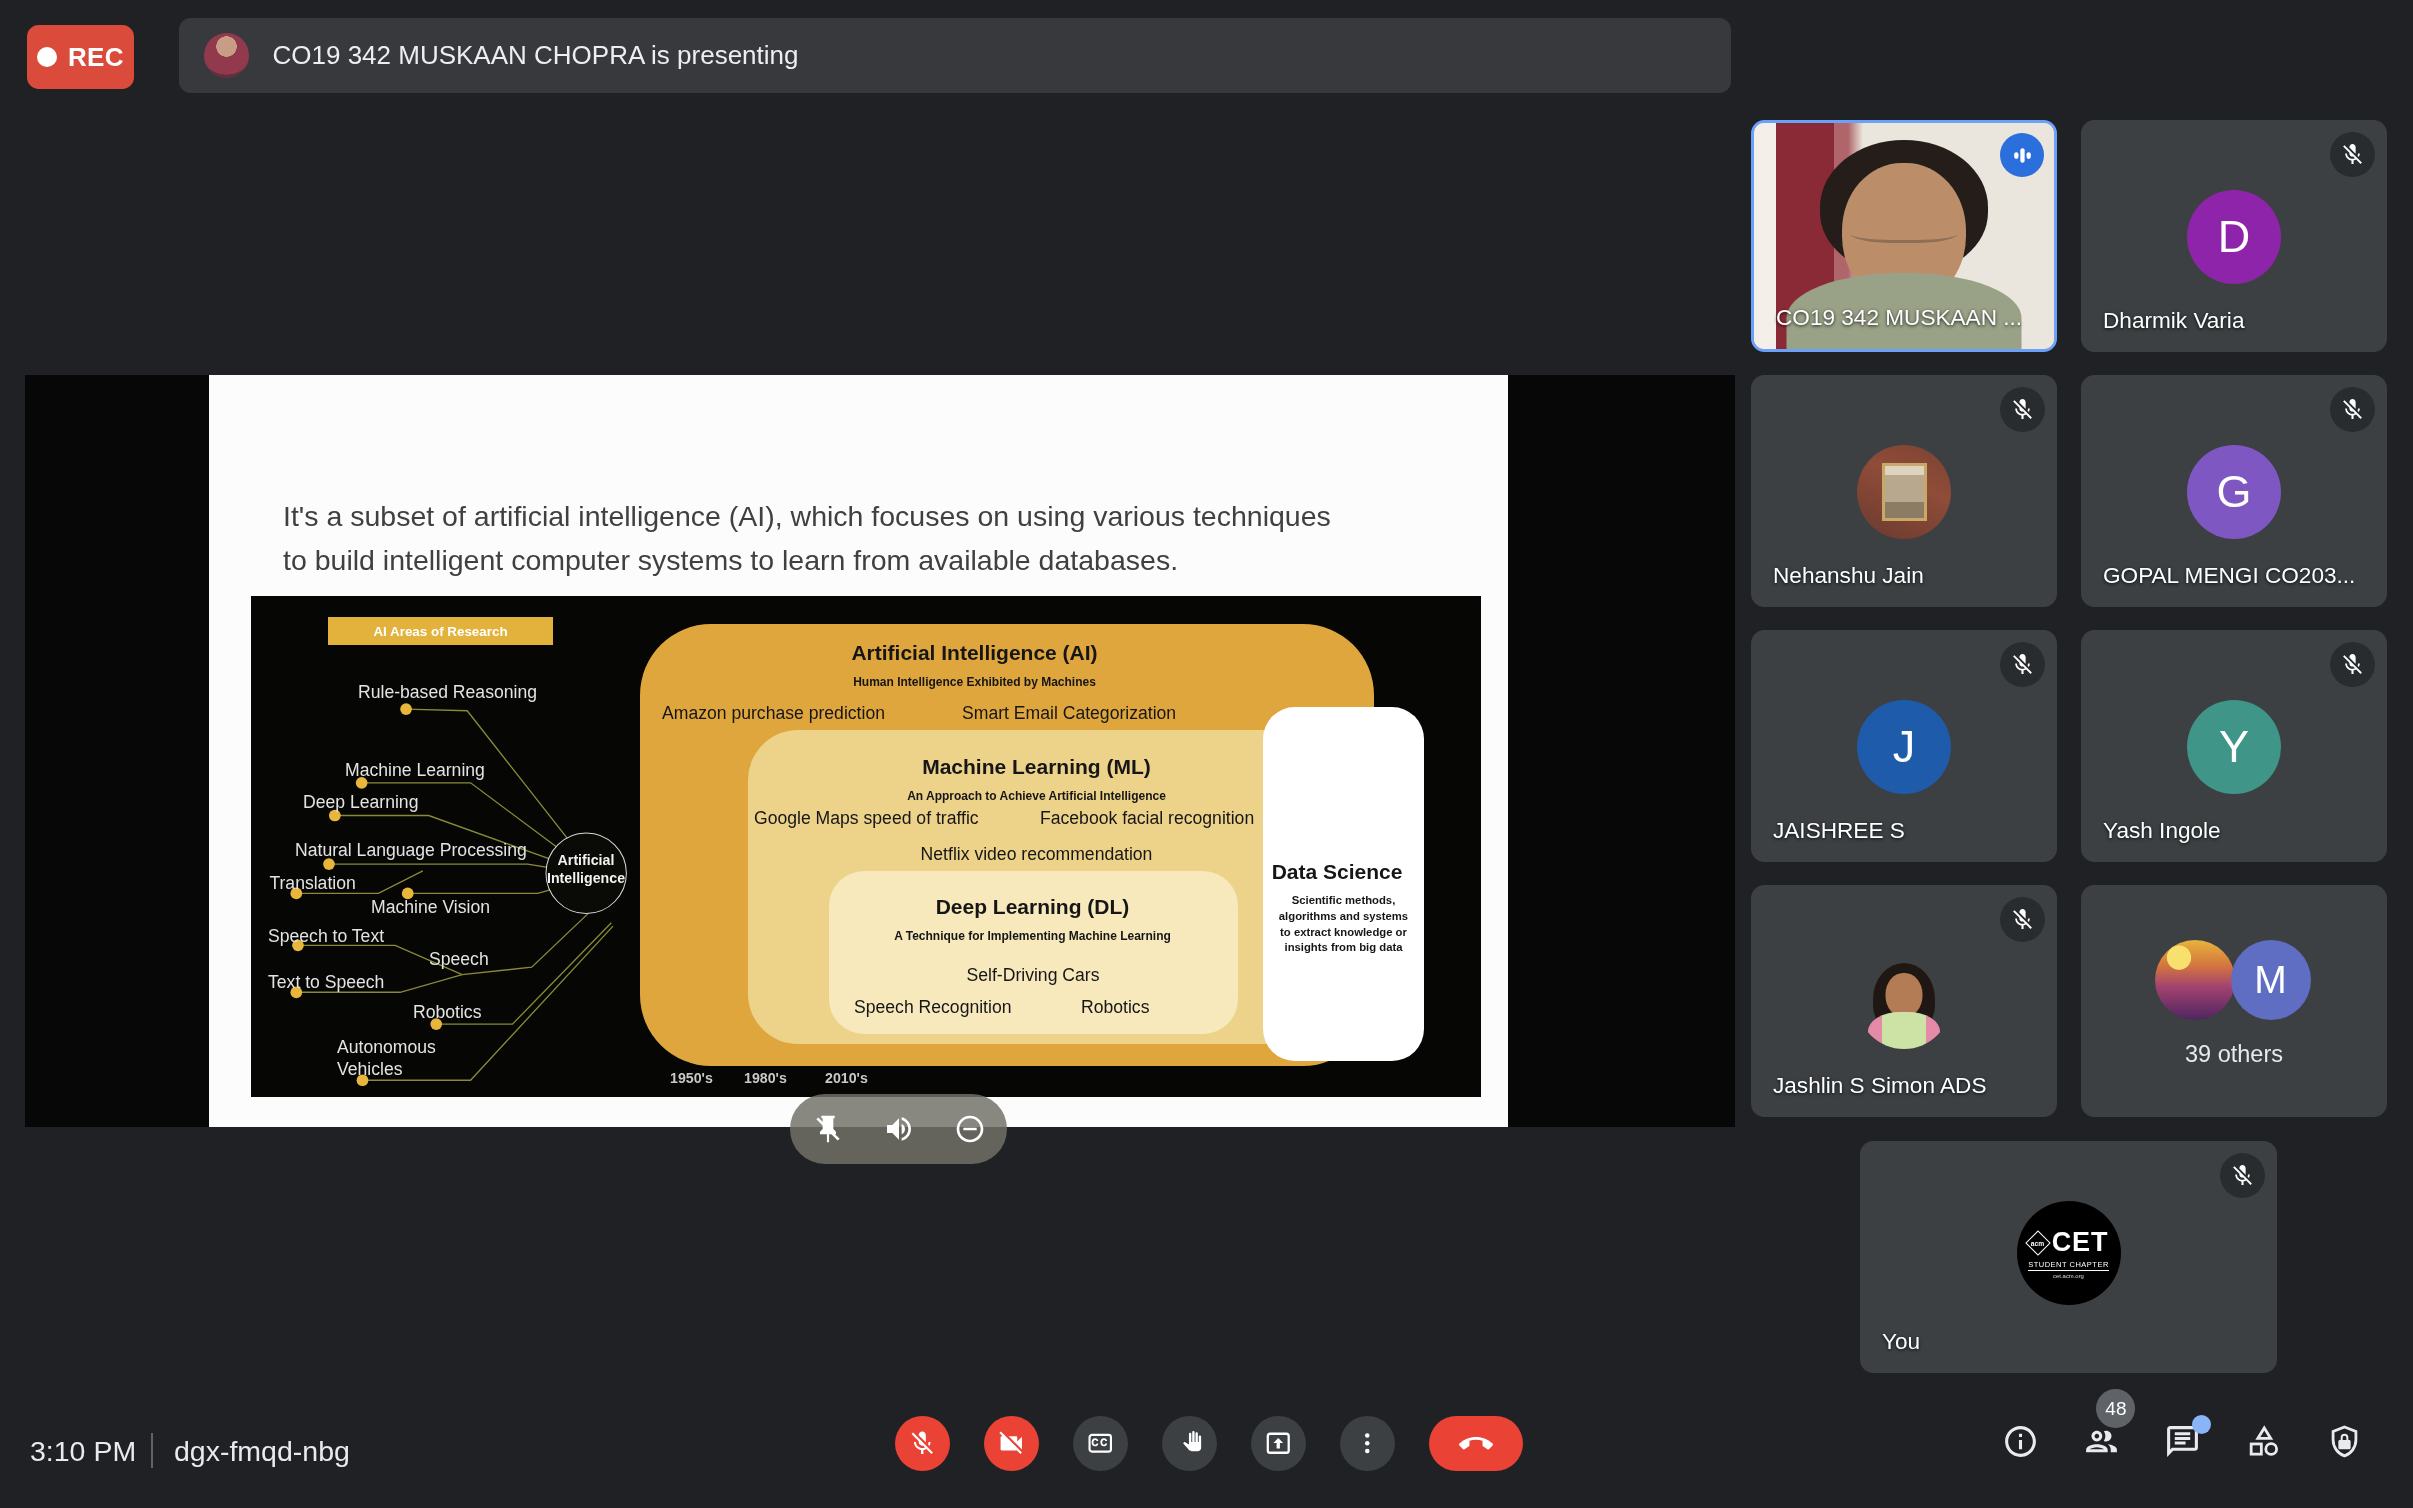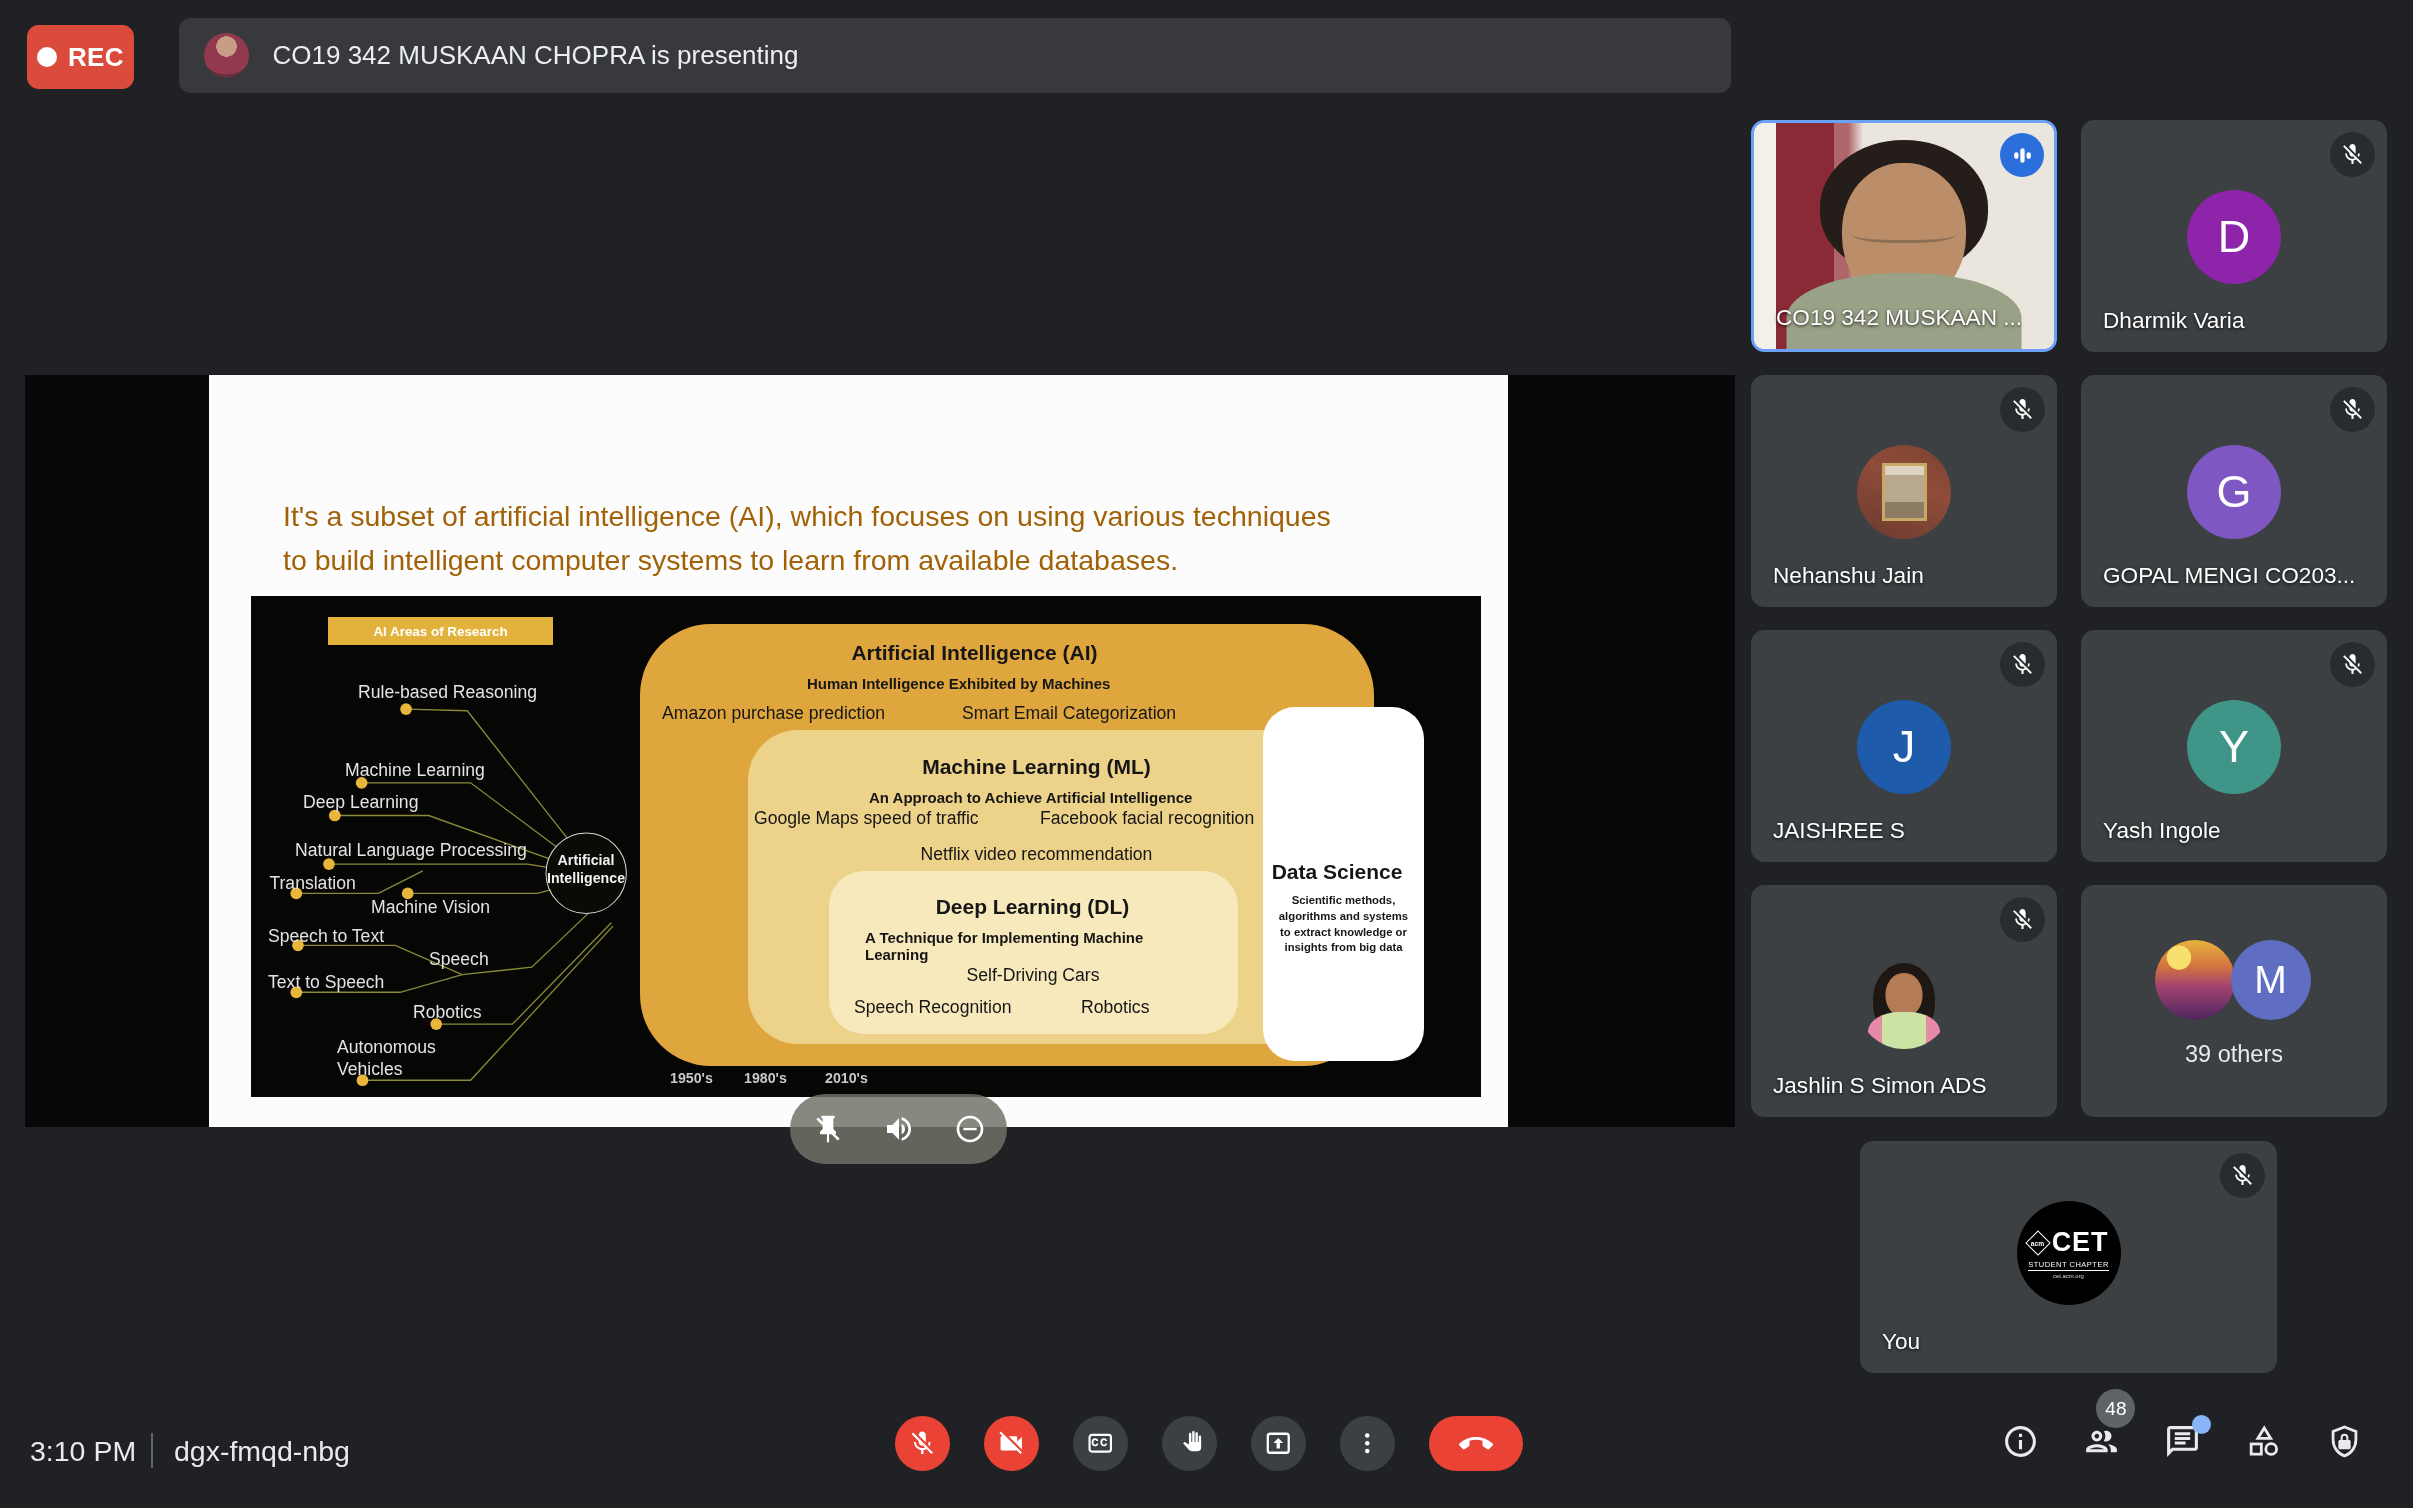--- a/index.html
+++ b/index.html
@@ -14,38 +14,38 @@
   .presenting{position:absolute;left:179px;top:18.4px;width:1552px;height:75px;background:#37393d;
        border-radius:11.7px;display:flex;align-items:center;gap:23.5px;padding-left:25px;box-sizing:border-box;}
   .pav{width:45px;height:45px;border-radius:50%;flex:0 0 45px;
        background:radial-gradient(circle at 50% 30%,#c89d85 0 26%,#93394d 27% 72%,#64303d 73%);}
   .presenting-text{font-size:26px;color:#eceef0;}
 
   
   .stage{position:absolute;left:25px;top:375px;width:1710px;height:752px;background:#070707;}
   .slide{position:absolute;left:184px;top:0;width:1299px;height:752px;background:#fcfcfc;}
   .slide-title{position:absolute;left:96px;top:40px;font-size:49px;font-weight:bold;color:#d2603a;}
-  .slide-body{position:absolute;left:74px;top:119px;font-size:28.5px;color:#a16207;line-height:1.55;}
+  .slide-body{position:absolute;left:74px;top:119px;font-size:28.5px;color:#404040;line-height:1.55;}
 
   .diagram{position:absolute;left:42px;top:221px;width:1230px;height:501px;background:#060604;}
   .diagram svg.links{position:absolute;left:0;top:0;}
   .banner{position:absolute;left:77px;top:21px;width:225px;height:28px;background:#e3b23d;
           display:flex;align-items:center;justify-content:center;color:#fff;font-weight:bold;font-size:13.4px;}
   .mm{position:absolute;color:#e3e3e3;font-size:17.6px;white-space:nowrap;}
   .mm.two{white-space:normal;width:105px;line-height:1.25;}
   .ai-circle-label{position:absolute;left:293px;top:256px;width:84px;text-align:center;
           color:#f2f2f2;font-size:14.2px;font-weight:bold;line-height:1.25;}
   .gbox{position:absolute;}
   .box-ai{left:389px;top:28px;width:734px;height:442px;border-radius:71px;background:#dfa63e;}
   .box-ml{left:497px;top:134px;width:577px;height:314px;border-radius:50px;background:#edd28a;}
   .box-dl{left:578px;top:275px;width:409px;height:163px;border-radius:35px;background:#f7e9bc;}
   .box-ds{left:1012px;top:111px;width:161px;height:354px;border-radius:32px;background:#ffffff;}
   .dtx{position:absolute;color:#161616;}
   .dtitle{font-weight:bold;font-size:21px;text-align:center;}
-  .dsub{font-weight:bold;font-size:15px;}
+  .dsub{font-weight:bold;font-size:12px;text-align:center;}
   .dex{font-size:17.6px;}
   .ds-title{font-weight:bold;font-size:21px;text-align:center;}
   .ds-body{font-size:11.3px;font-weight:bold;text-align:center;line-height:1.4;}
   .tl{position:absolute;top:474px;color:#c9c9c9;font-size:14.2px;font-weight:bold;}
 
   
   .fpill{position:absolute;left:765px;top:719px;width:217px;height:70px;border-radius:35px;
          background:rgba(114,113,104,.84);display:flex;align-items:center;justify-content:center;gap:39px;}
   .fpill .fbtn{width:32px;height:32px;color:#fff;}
   .fpill .fbtn svg{width:100%;height:100%;}

